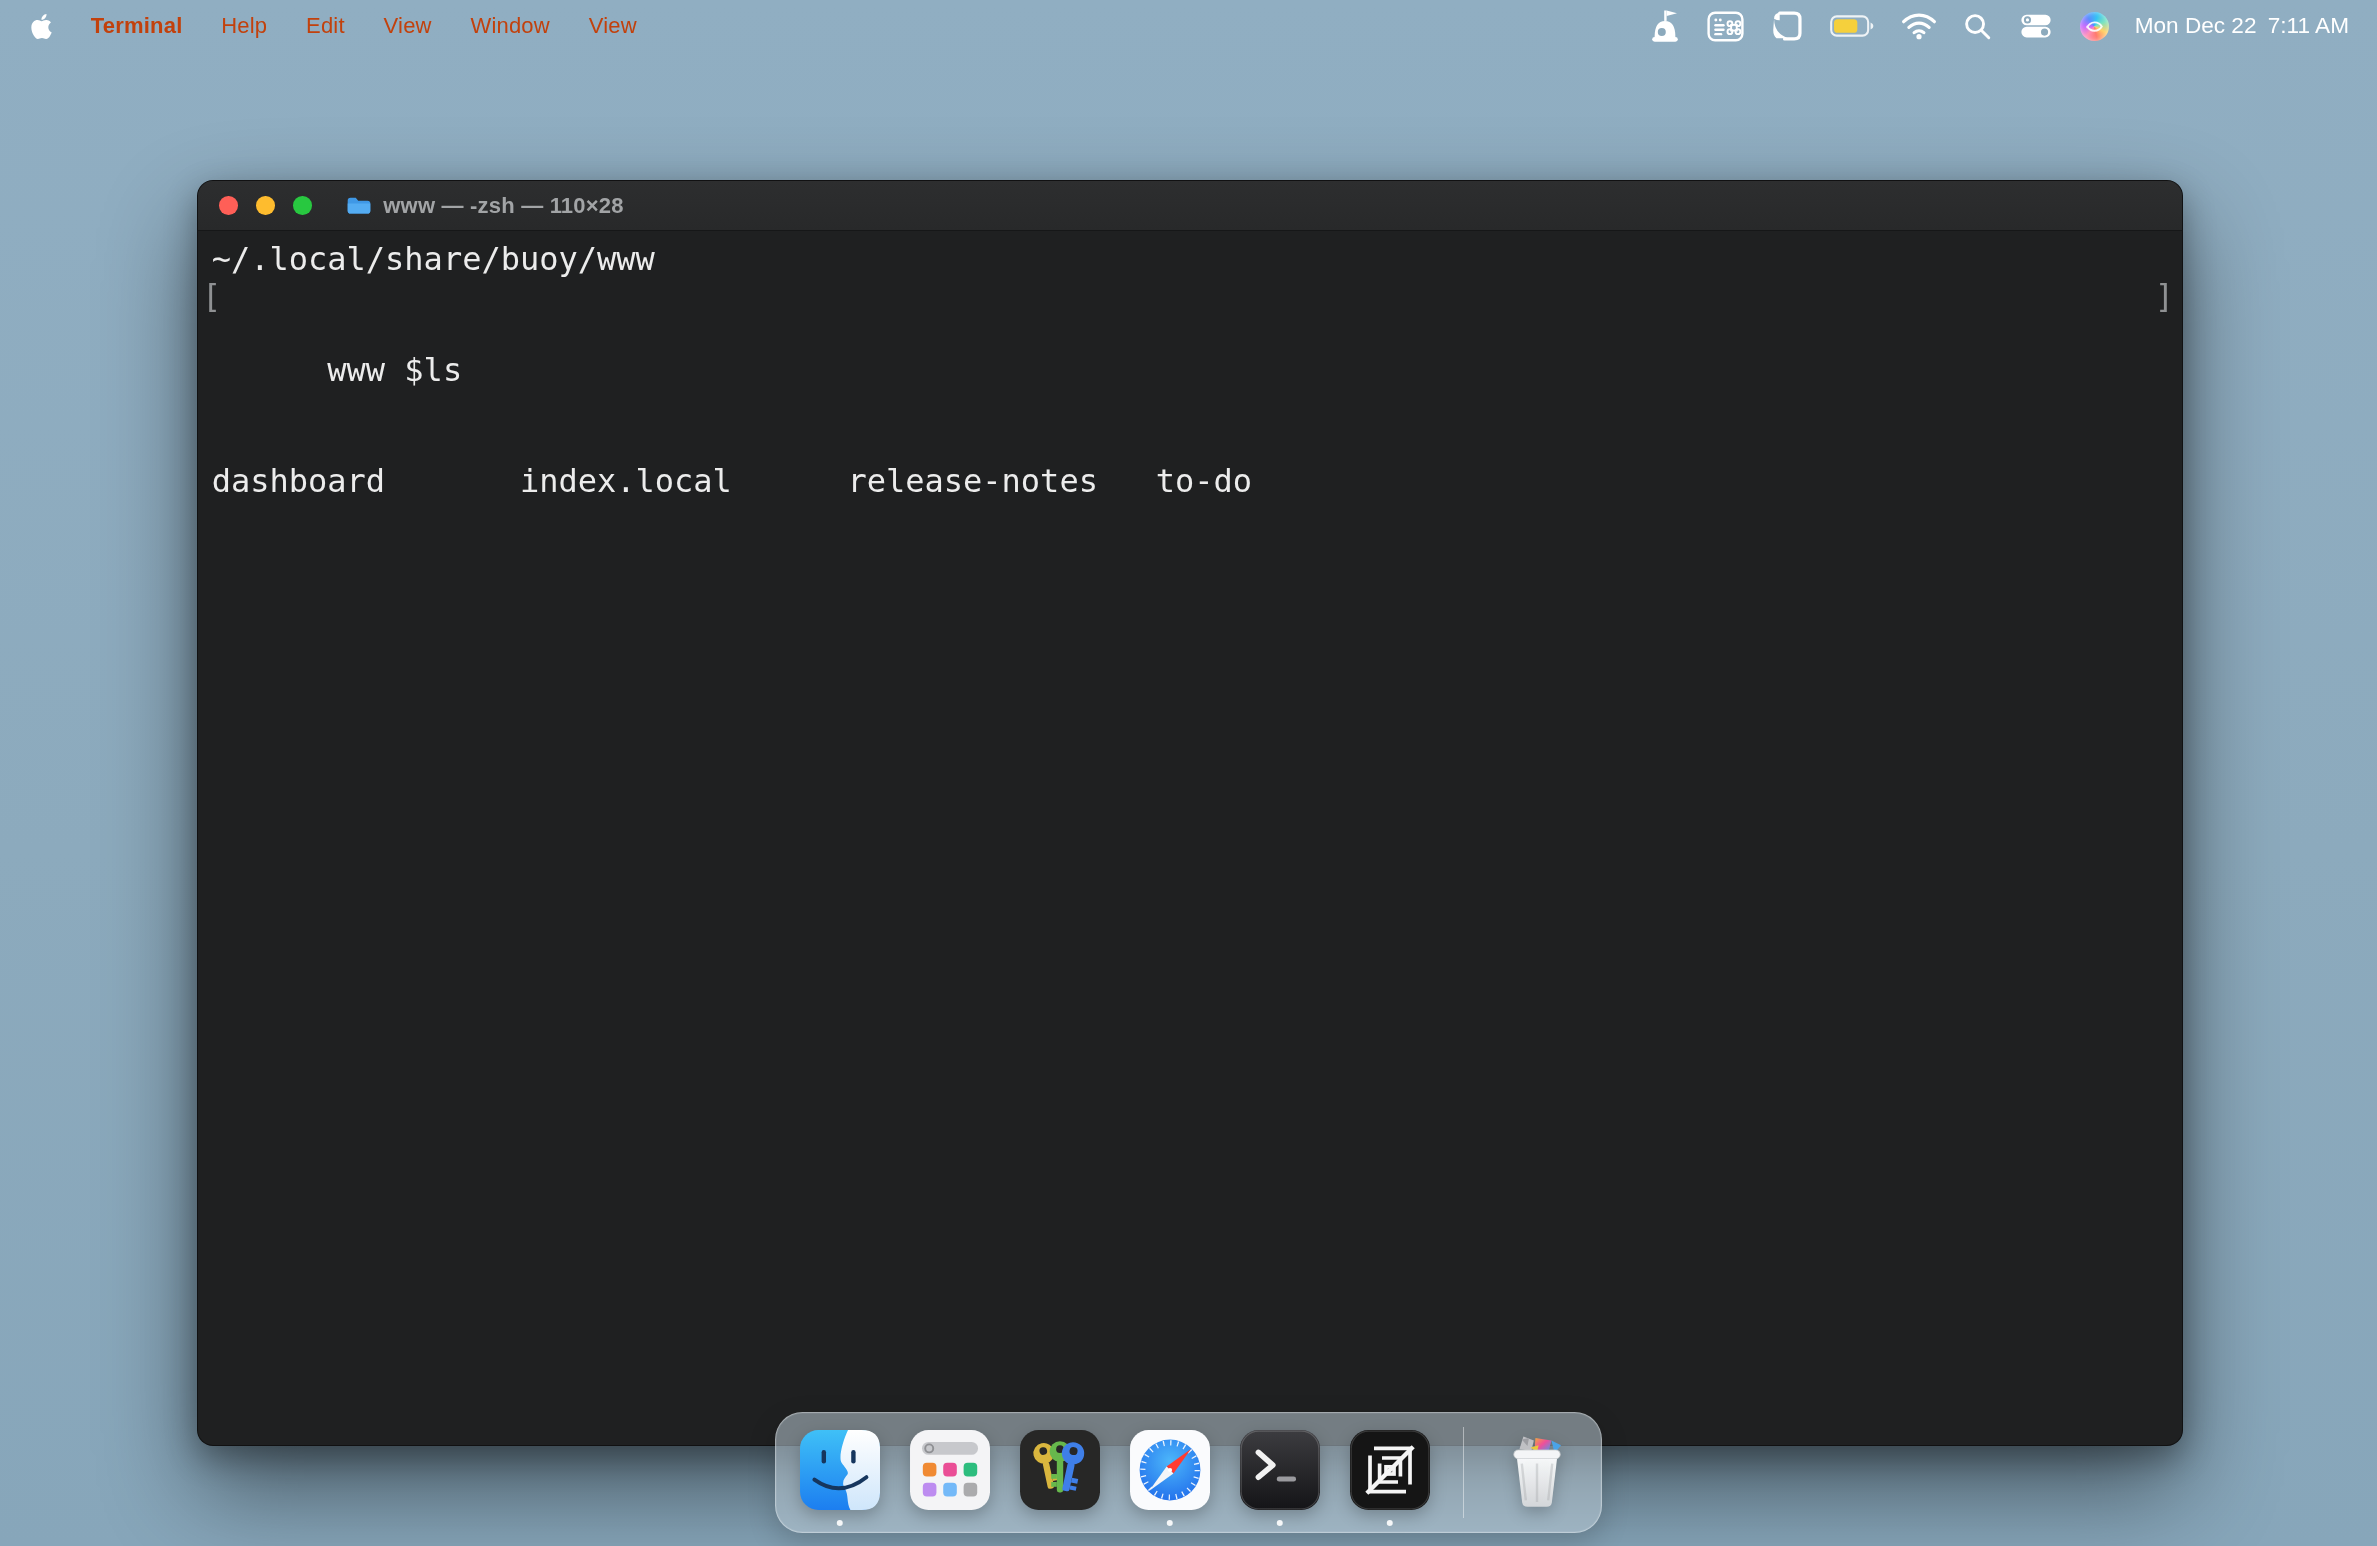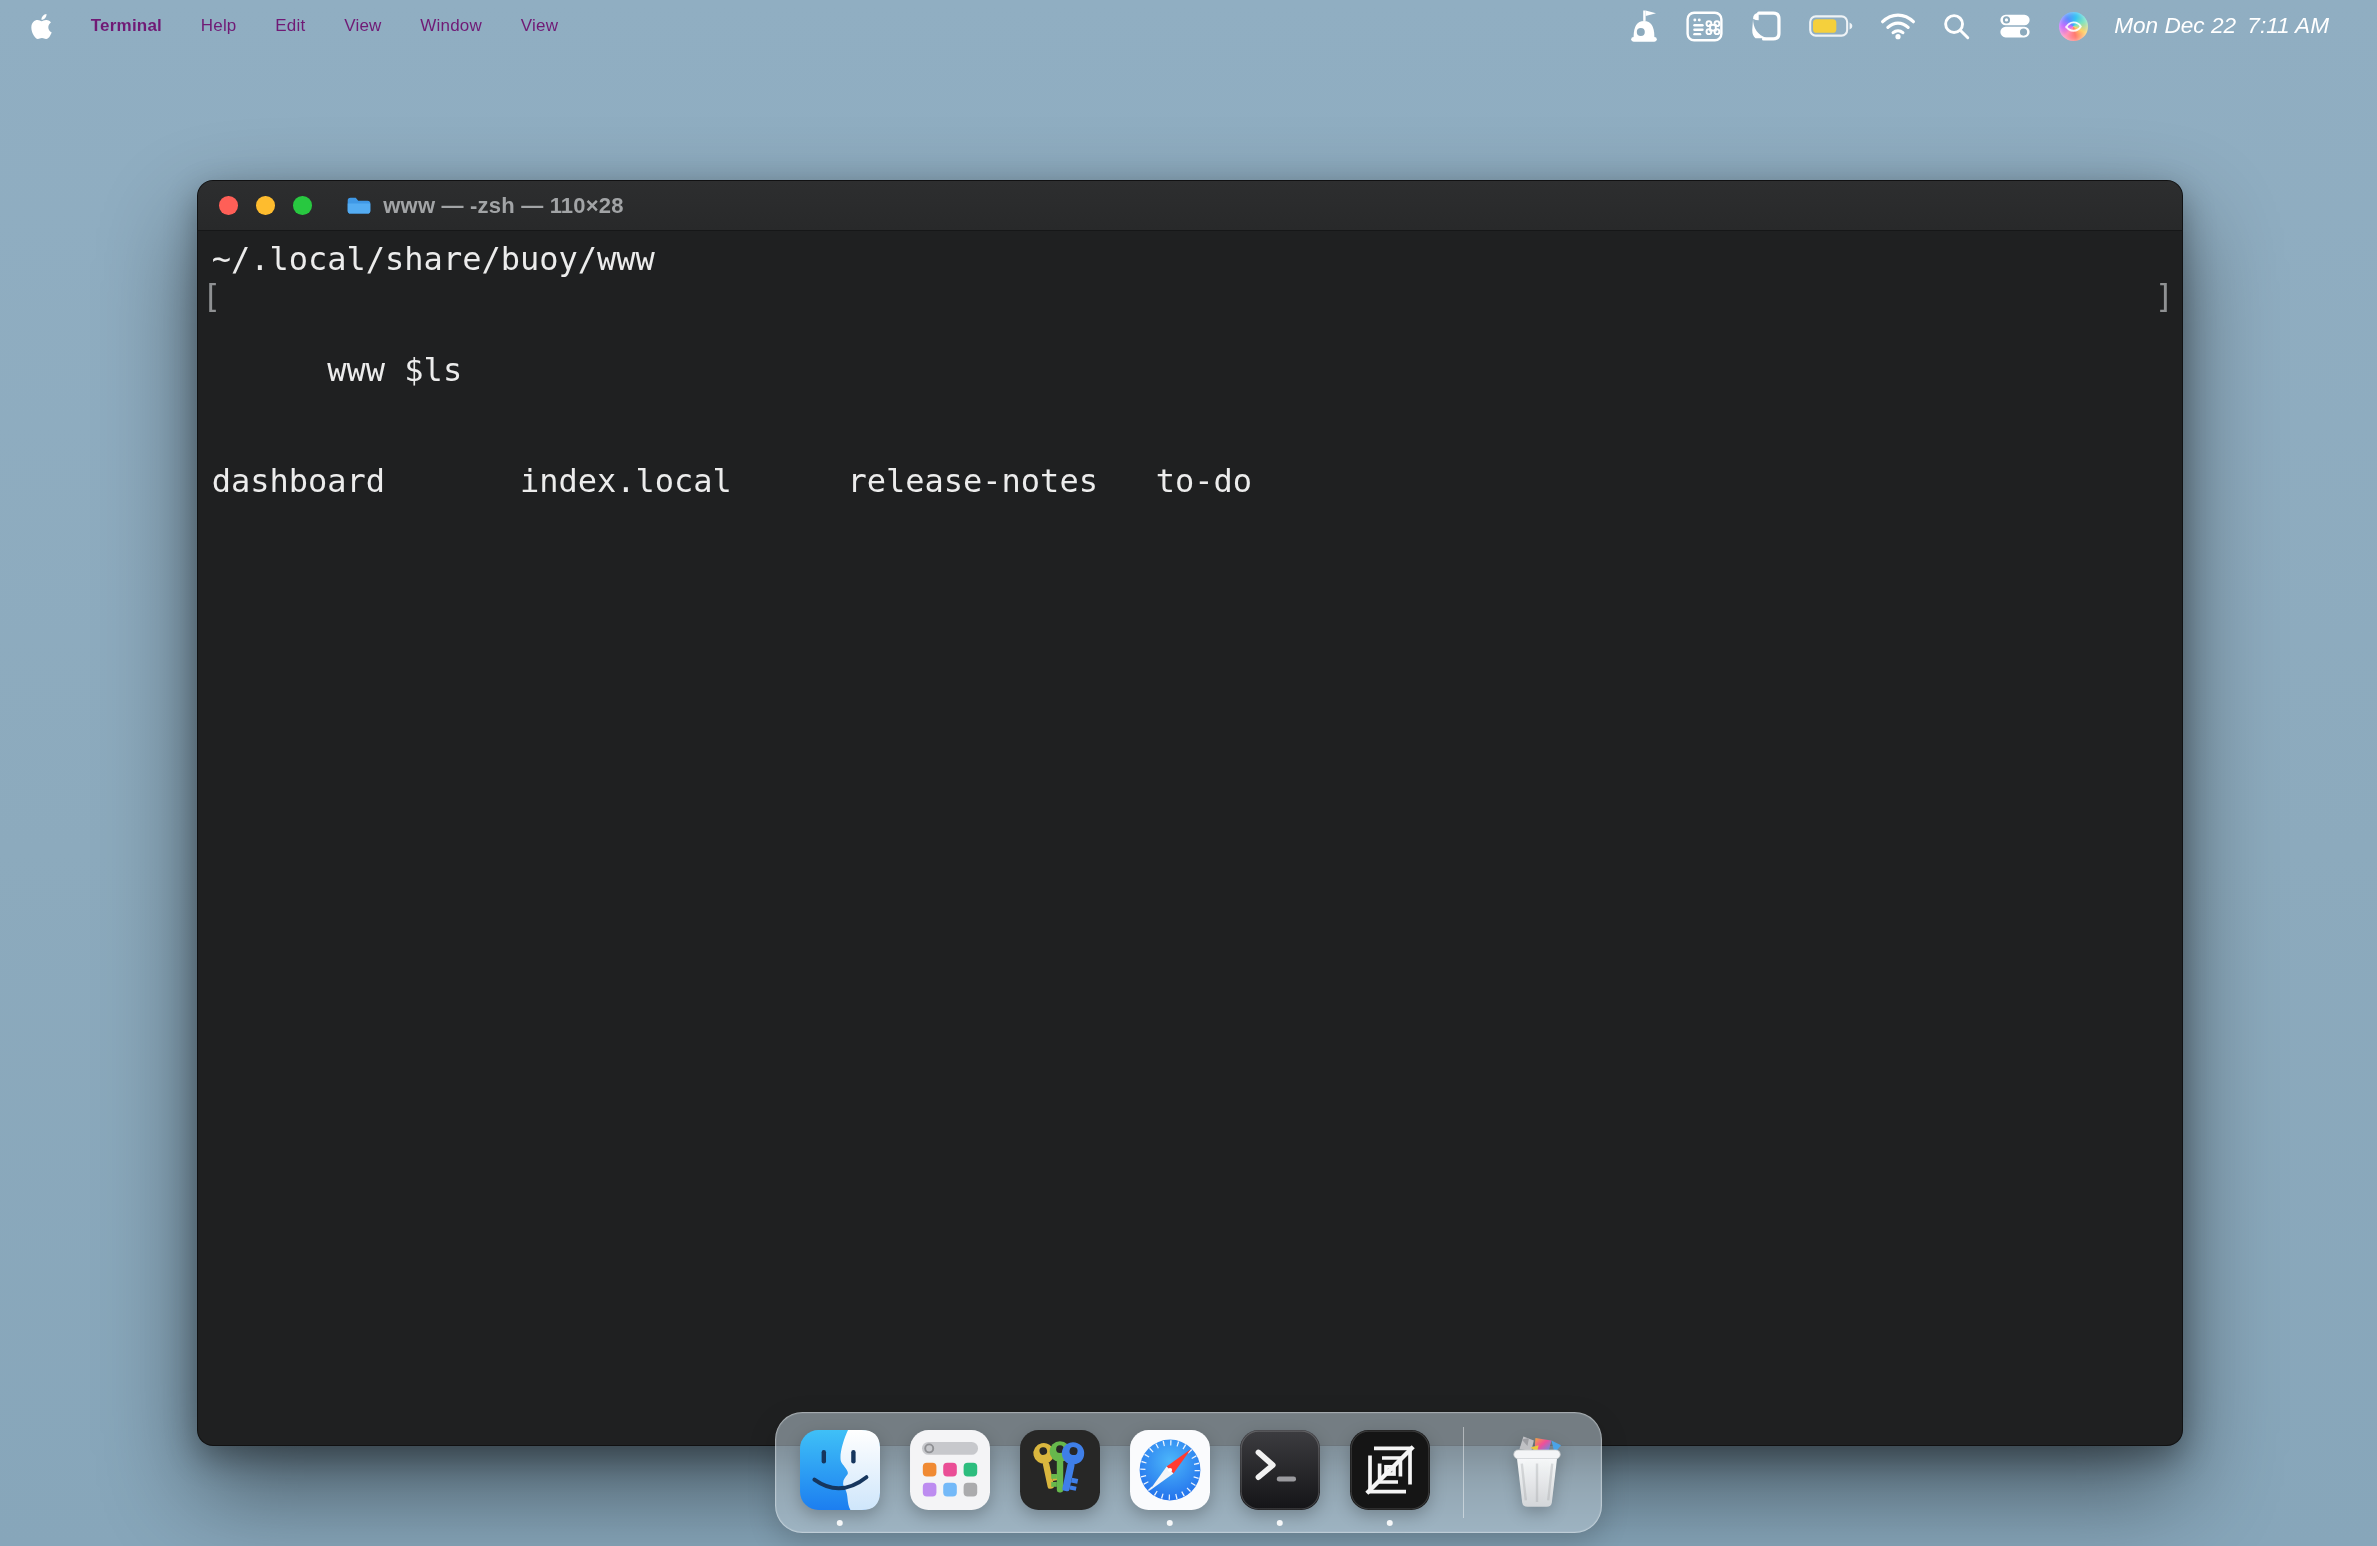--- a/index.html
+++ b/index.html
@@ -14,24 +14,24 @@
   .menubar {
     position:absolute; top:0; left:0; width:2377px; height:52px;
     display:flex; align-items:center; justify-content:space-between;
     color:#ffffff;
   }
   .menubar-left { display:flex; align-items:center; height:100%; padding-left:31px; }
   .apple-menu { display:flex; align-items:center; padding:0 19.4px 0 0; height:100%; }
   .apple-menu svg { width:21px; height:25px; fill:#ffffff; display:block; }
   .menu-item {
     height:100%; display:flex; align-items:center; padding:0 19.4px;
-    font-size:17px; color:#701a75; letter-spacing:0.2px;
+    font-size:22px; color:#c2410c; letter-spacing:0.2px;
   }
   .menu-item.app-name { font-weight:700; }
-  .menubar-right { display:flex; align-items:center; height:100%; gap:26px; padding-right:48px;font-style:italic; }
+  .menubar-right { display:flex; align-items:center; height:100%; gap:26px; padding-right:28px; }
   .status-icon { display:flex; align-items:center; justify-content:center; height:100%; }
   .status-icon svg { display:block; }
   .siri-orb {
     width:29px; height:29px; border-radius:50%;
     background: conic-gradient(from 220deg, #ff8fb8, #c76bff, #5b8cff, #35c3f3, #7be3c0, #ffd166, #ff7a6e, #ff8fb8);
     position:relative; box-shadow: inset 0 0 4.9px rgba(255,255,255,.55);
   }
   .siri-orb svg { position:absolute; inset:0; }
   .clock { display:flex; gap:11.3px; font-size:22.6px; color:#ffffff; white-space:nowrap; }
 

